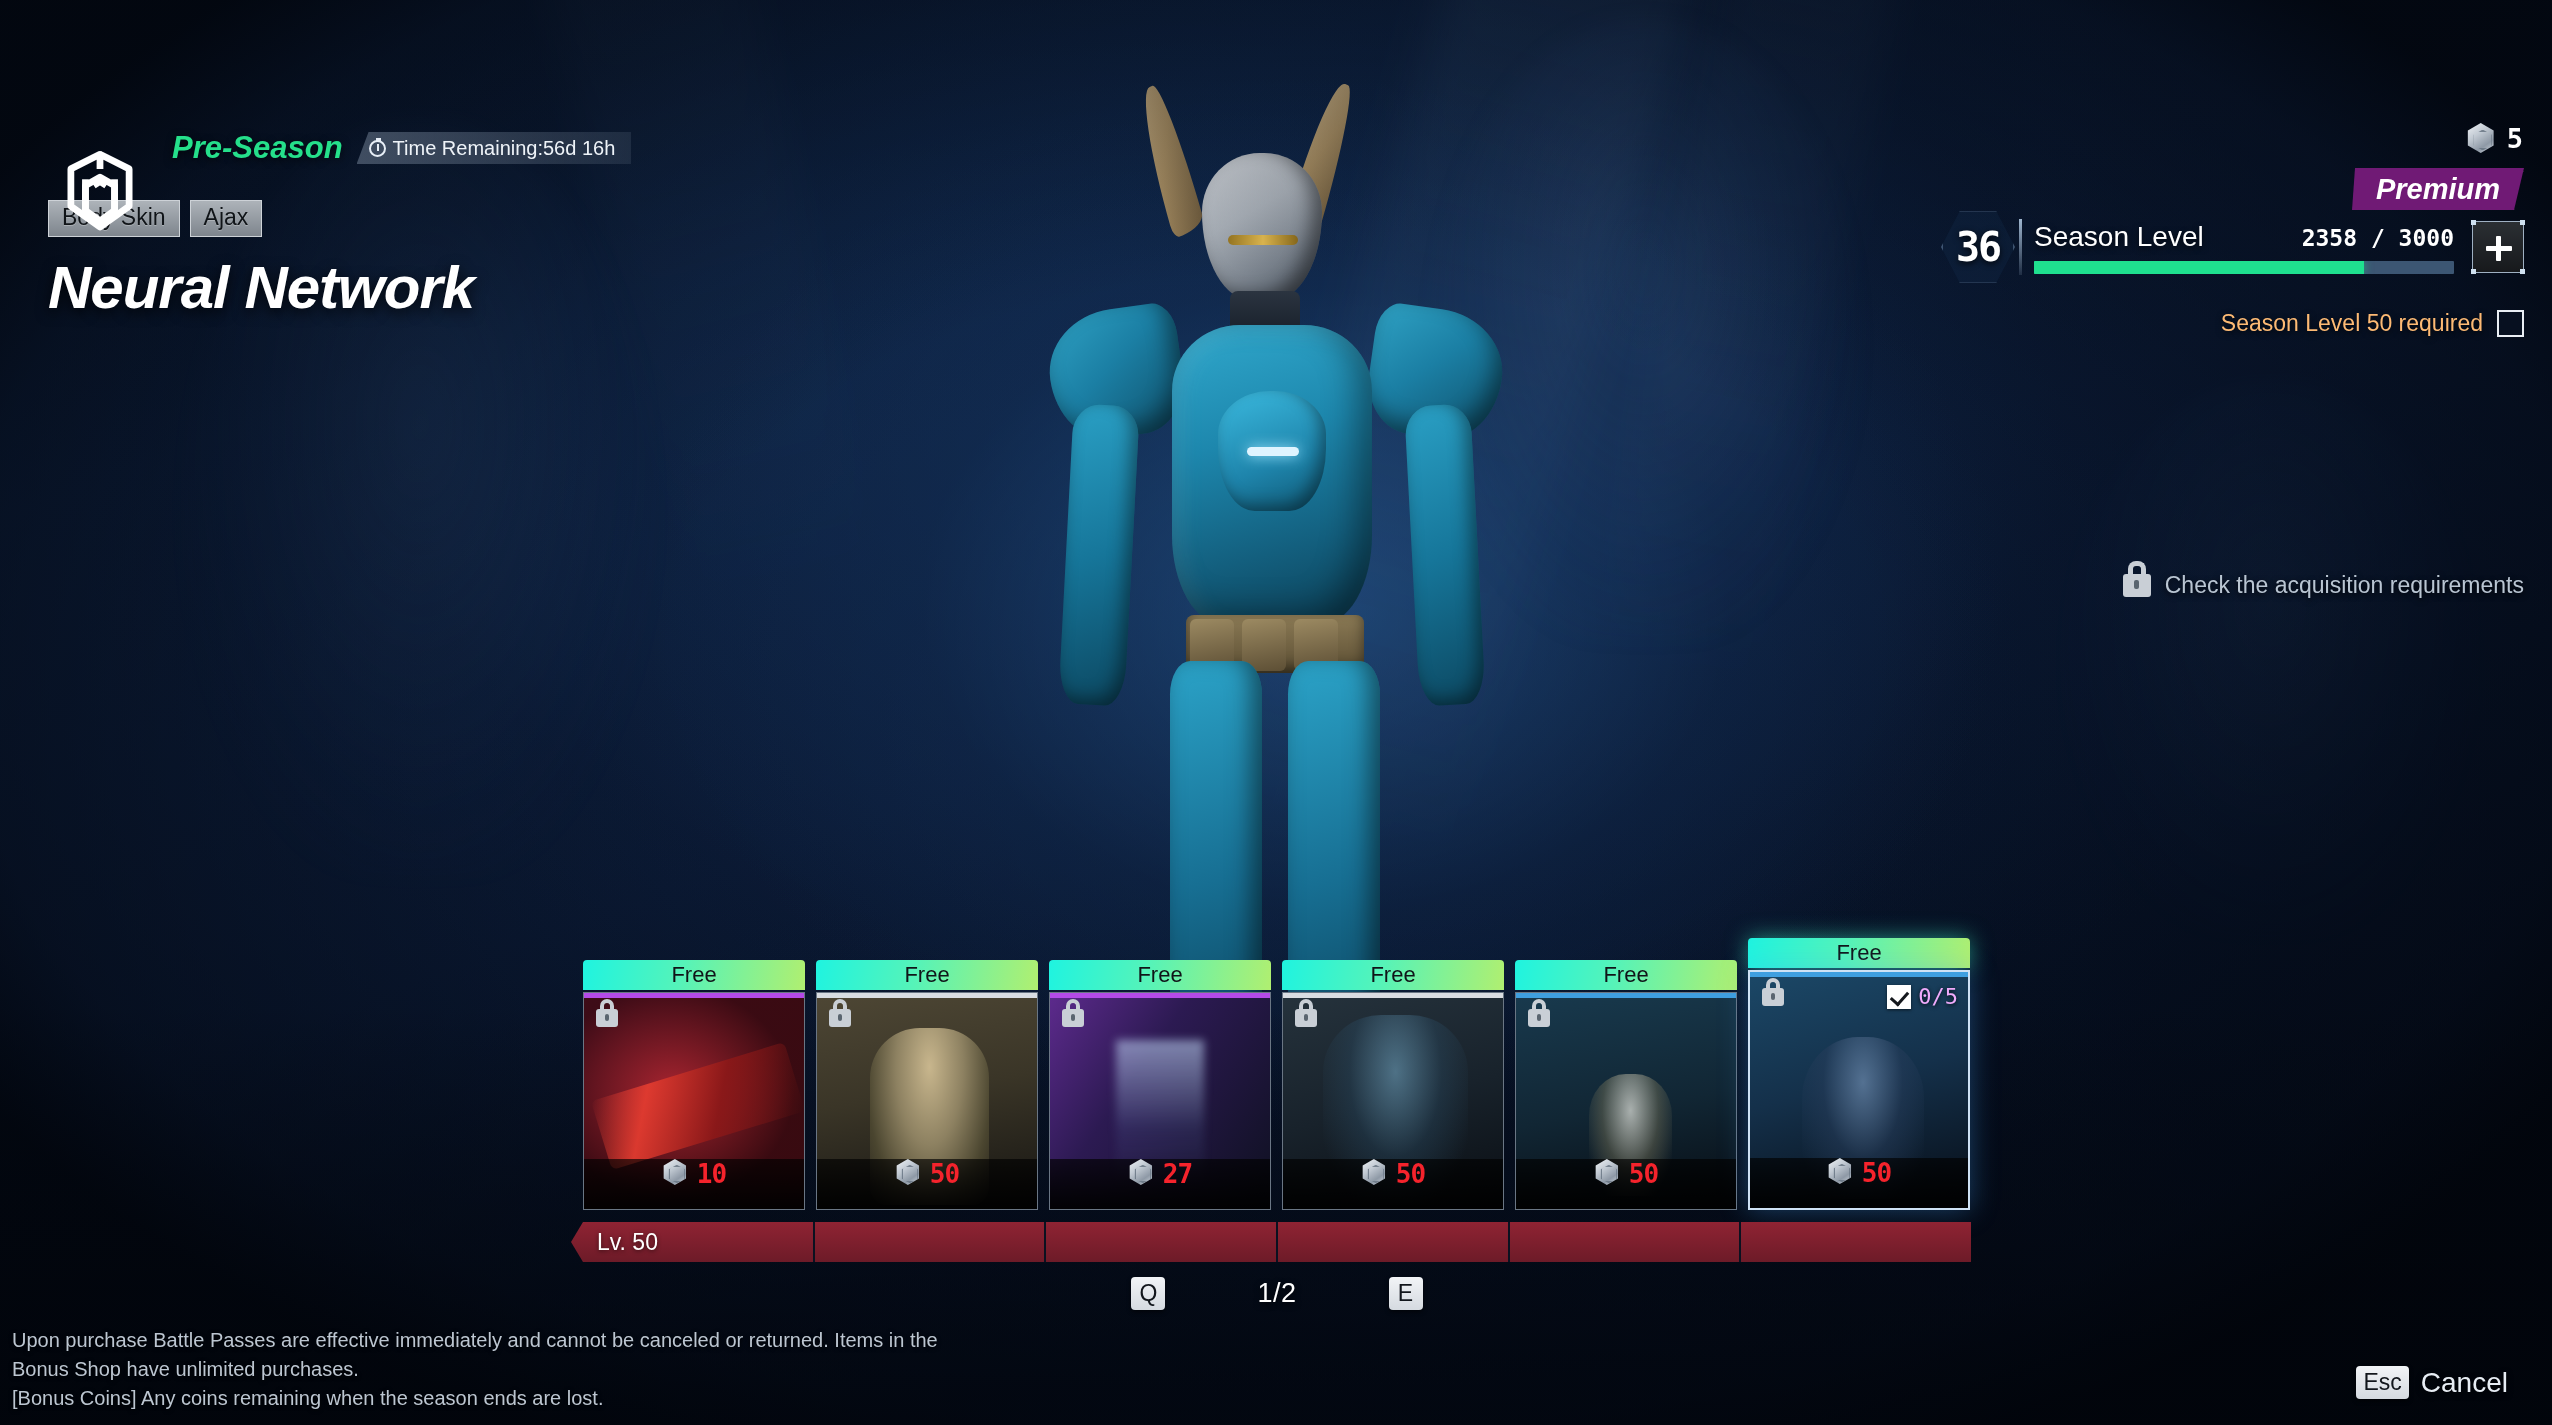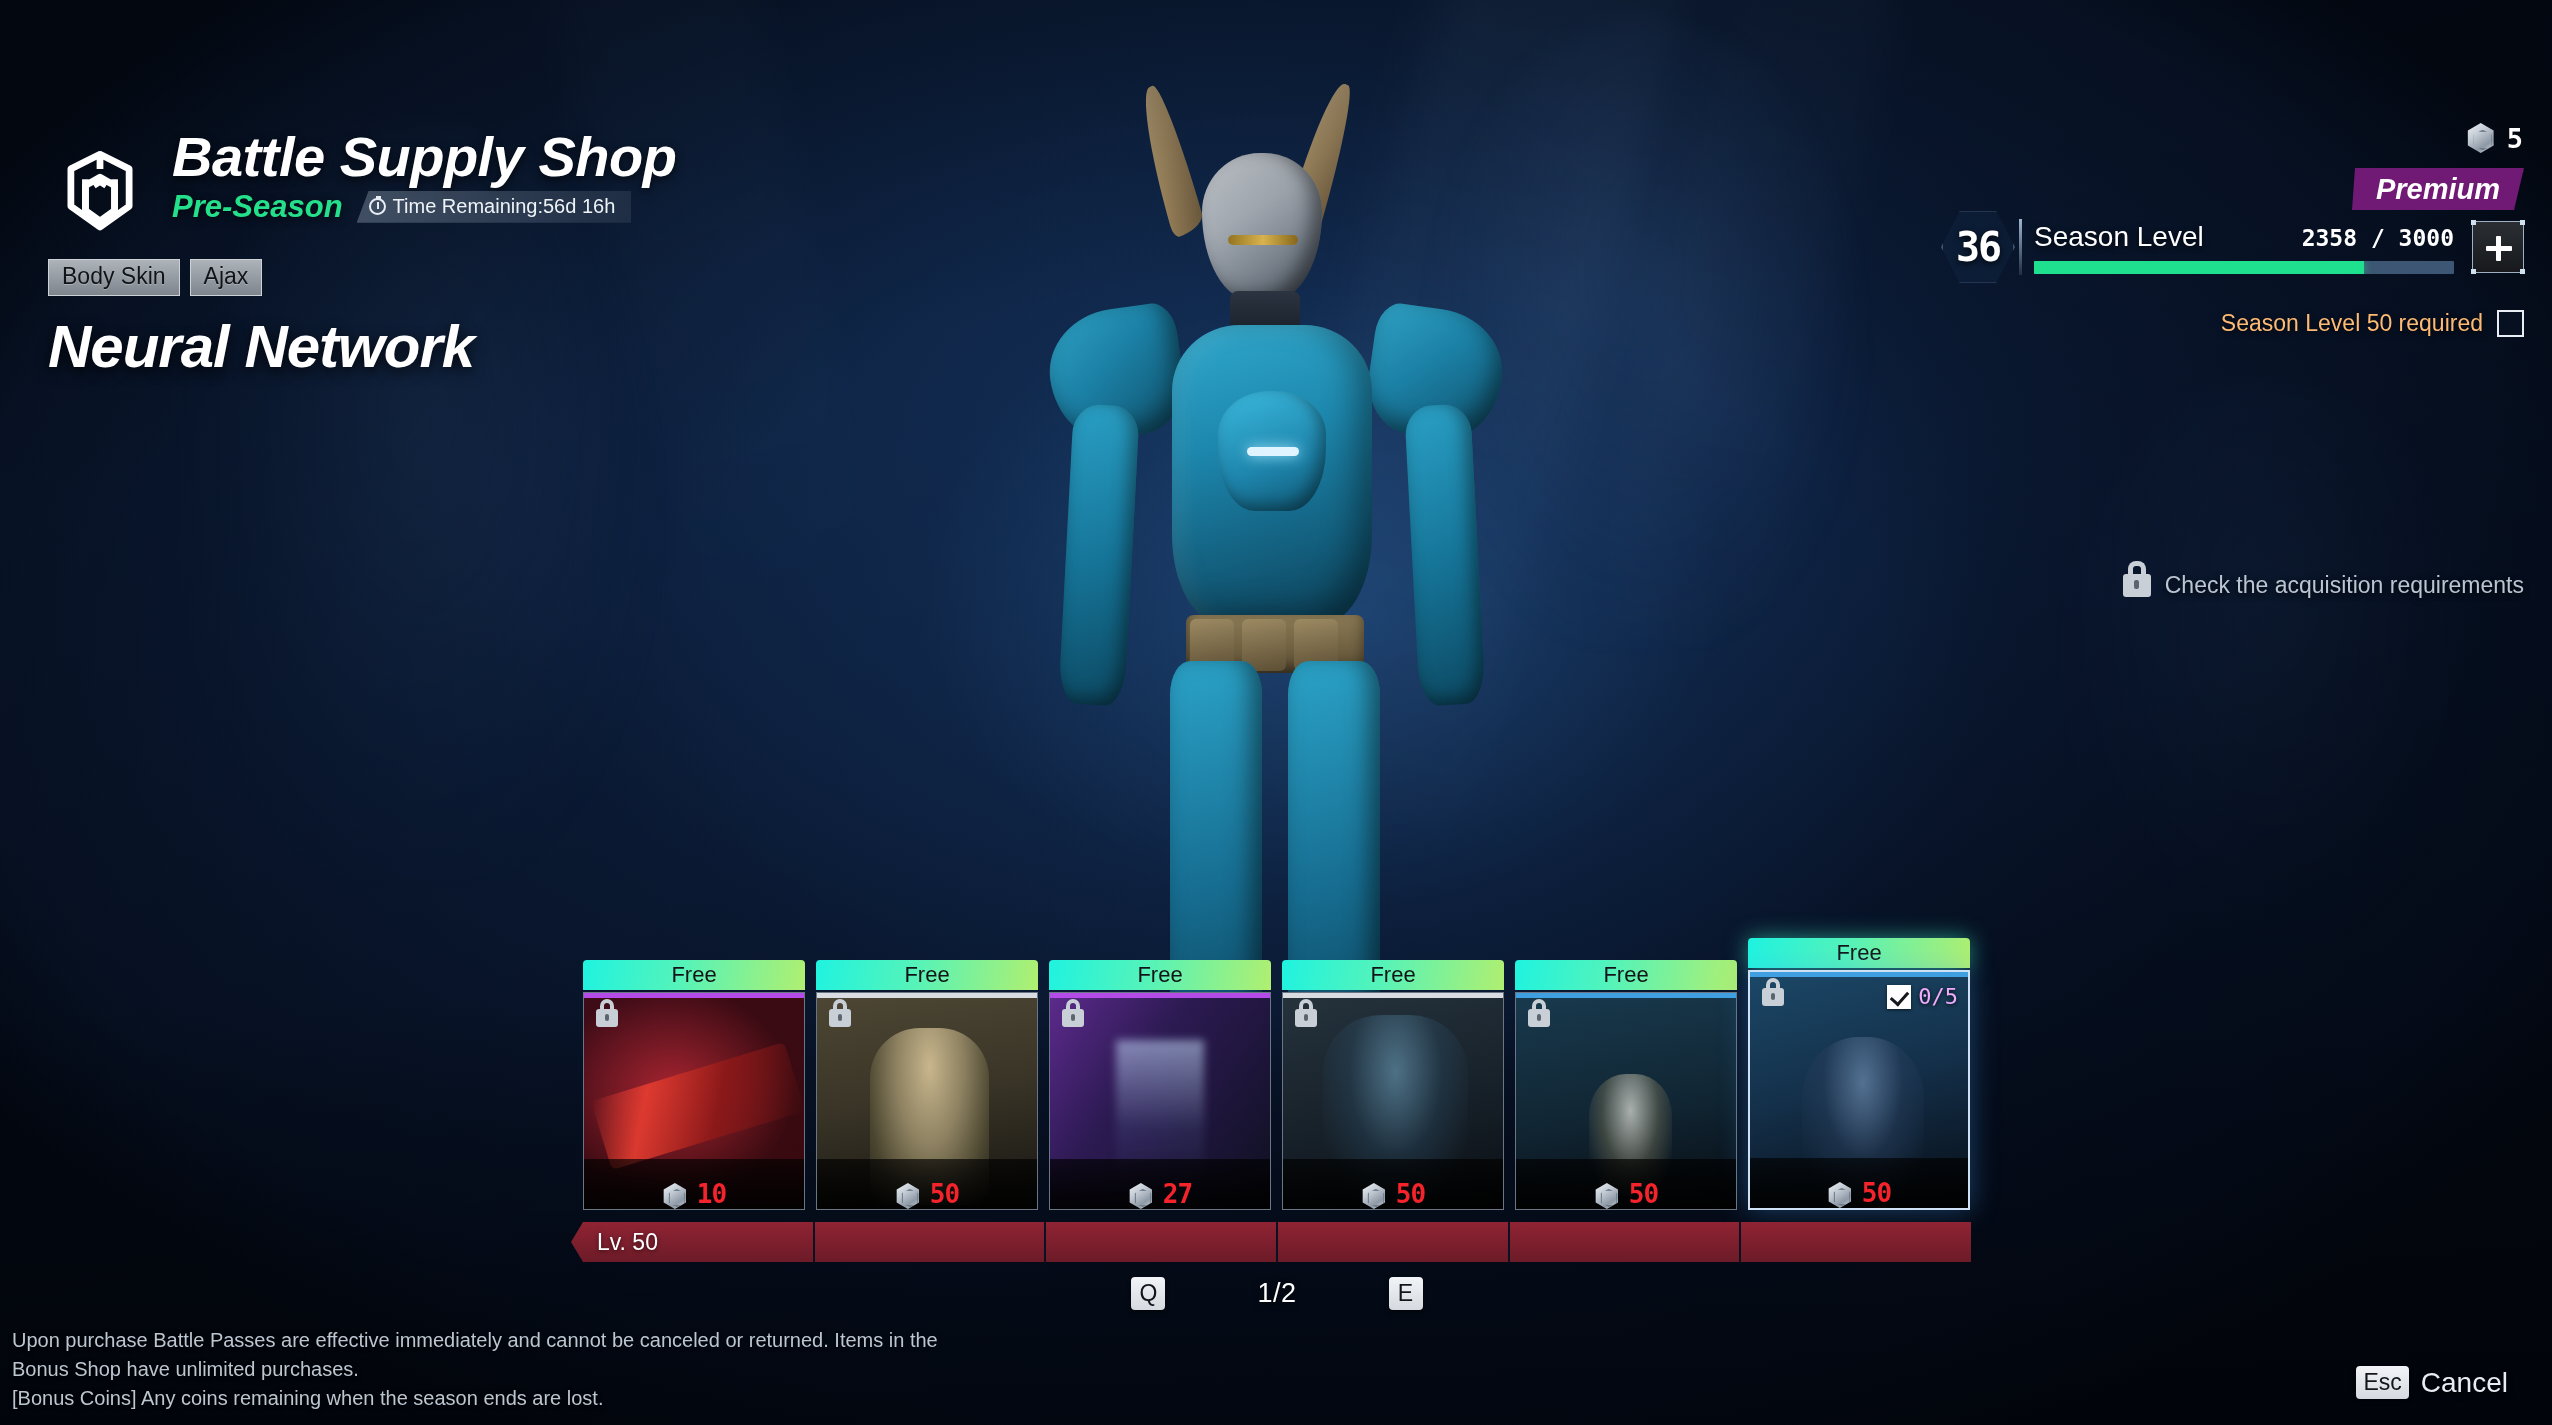--- a/index.html
+++ b/index.html
@@ -256,21 +256,21 @@
     position:relative; height: 218px; margin-top: 2px;
     background:#0b0d11; border: 1px solid rgba(185,205,228,.55);
     overflow: hidden;
   }
   .card .rtop { position:absolute; left:0; right:0; top:0; height:5px; z-index:3; }
   .card .art { position:absolute; inset: 5px 0 0 0; }
   .card .cardlock { position:absolute; left: 12px; top: 16px; z-index: 4; }
   .card .pricebar {
     position:absolute; left:0; right:0; bottom:0; height: 50px; z-index: 4;
     background: linear-gradient(to top, rgba(0,0,0,.94), rgba(0,0,0,.66));
-    display:flex; align-items:flex-end; justify-content:center; gap: 9px;
+    display:flex; align-items:flex-start; justify-content:center; gap: 9px;
   }
   .card .price { font-size: 26px; font-weight: 700; color:#f5232c; font-family:"DejaVu Sans Mono", monospace; letter-spacing:-1px; }
   .card .coin.small { width: 26px; height: 26px; }
 
   .card.selected { top: -22px; }
   .card.selected .ribbon { box-shadow: 0 0 22px rgba(60,240,200,.55); }
   .card.selected .frame { border: 2px solid #cfe2f5; height: 240px; box-shadow: 0 0 26px rgba(70,170,255,.35); }
   .checkbox-chip {
     position:absolute; right: 10px; top: 12px; z-index: 5;
     display:flex; align-items:center; gap: 7px;
@@ -387,21 +387,20 @@
         <path d="M50 22 L50 8 L22 22 L22 58 L50 78 L78 58 L78 22 L50 8"></path>
         <path d="M36 32 L36 62"></path>
         <path d="M64 32 L64 62"></path>
         <path d="M50 30 L36 38 L36 62 L50 72 L64 62 L64 38 Z"></path>
         <path d="M44 38 L50 34 L56 38"></path>
       </g>
     </svg>
   </div>
 
   <div class="title-wrap">
-    <div class="shop-title">Battle Supply Shop</div>
     <div class="subrow">
       <span class="preseason">Pre-Season</span>
       <span class="time-chip">
         <span class="clock-icon"></span>
         <span>Time Remaining:56d 16h</span>
       </span>
     </div>
   </div>
 
   <div class="tag-row">

